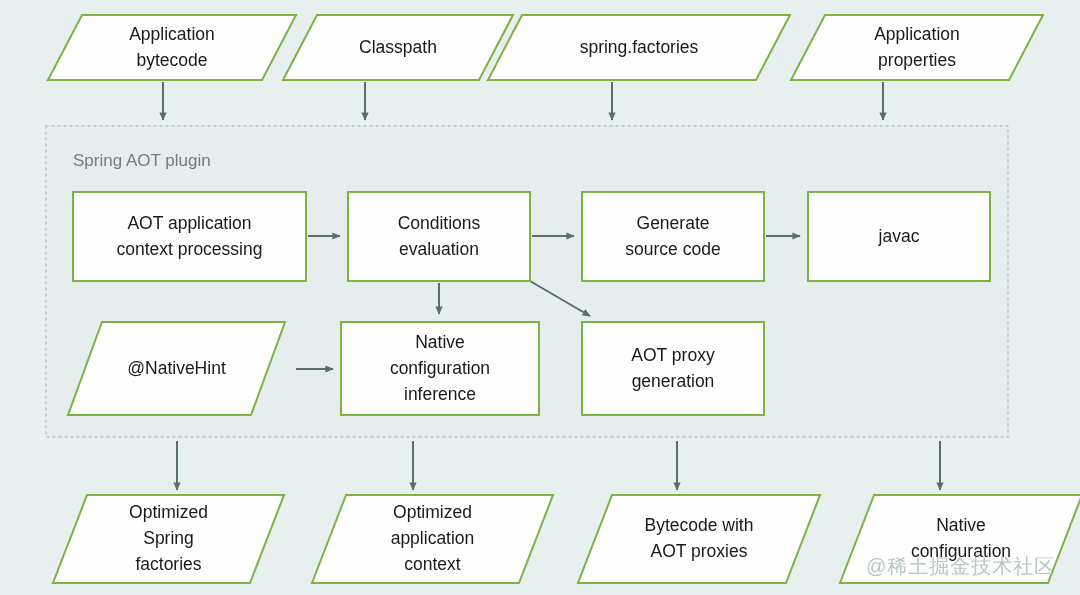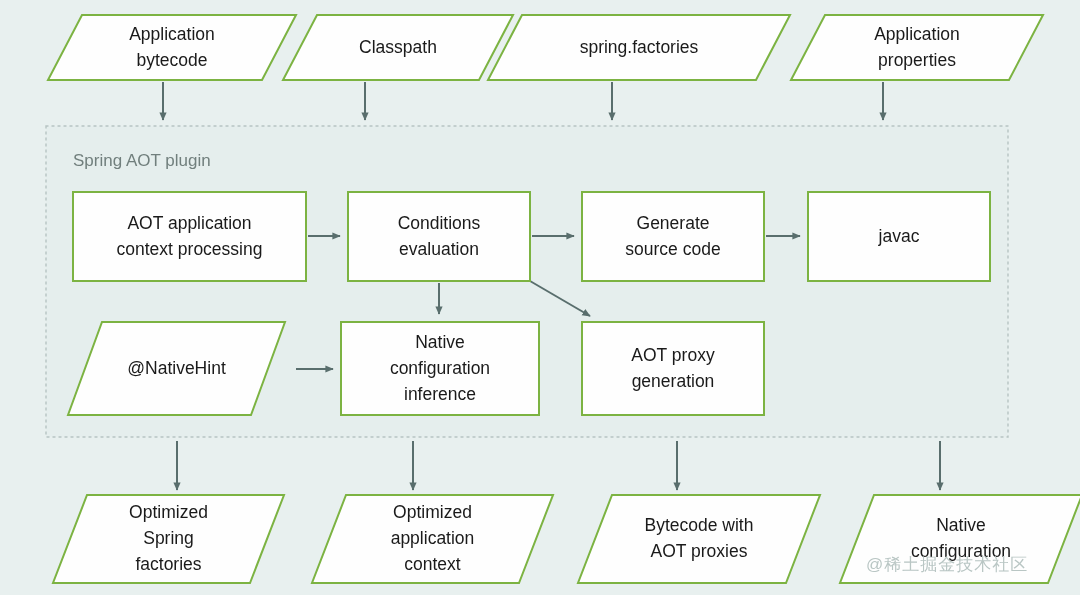--- a/index.html
+++ b/index.html
@@ -49,21 +49,21 @@
     stroke: #596e6d;
     stroke-width: 2;
     fill: none;
   }
   .edge-head { fill: #596e6d; }
   .watermark {
     position: absolute;
     left: 866px;
     top: 553px;
     font-family: "Liberation Sans", sans-serif;
-    font-size: 17px;
+    font-size: 20px;
     color: #b9c6c4;
     letter-spacing: 1px;
     pointer-events: none;
     user-select: none;
   }
 </style>
 </head>
 <body>
 
 <div id="canvas">

